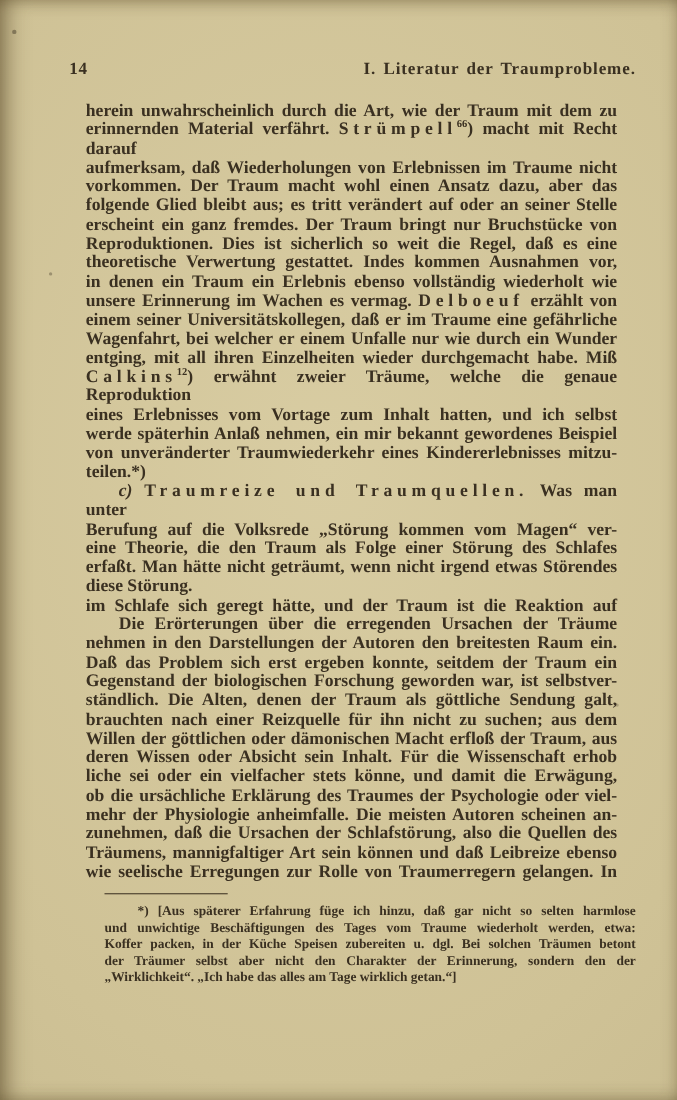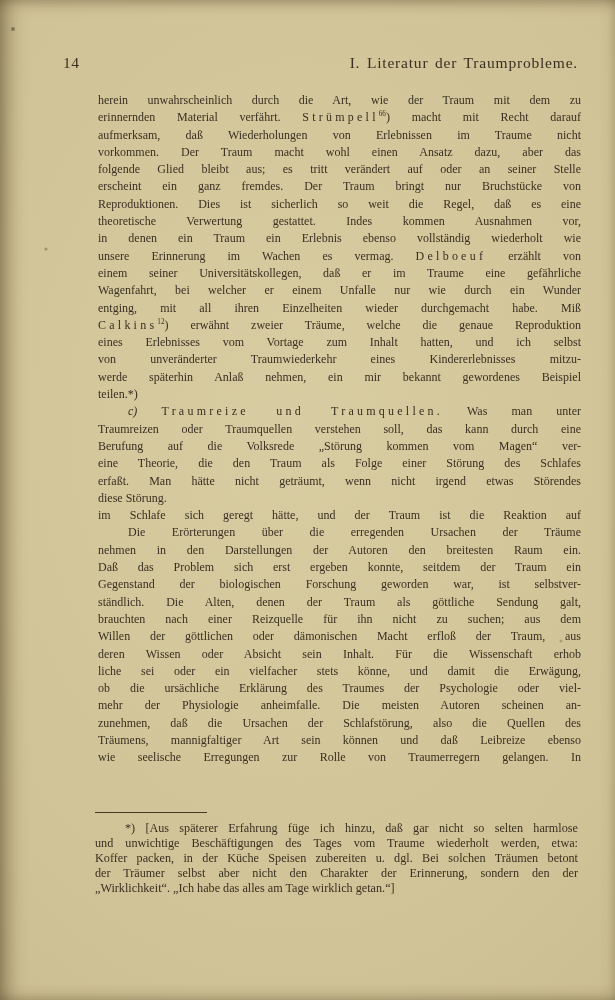--- a/index.html
+++ b/index.html
@@ -13,20 +13,21 @@
     background-image:
       radial-gradient(ellipse 130% 110% at 48% 42%, #d8cca2 0%, #cfc296 52%, #c2b489 100%);
     box-shadow:
       inset 16px 0 20px -10px rgba(74, 58, 28, 0.55),
       inset -8px 0 16px -10px rgba(74, 58, 28, 0.30),
       inset 0 10px 16px -10px rgba(74, 58, 28, 0.40),
       inset 0 -10px 16px -10px rgba(74, 58, 28, 0.30);
     color: #3a3021;
     font-family: "Liberation Serif", "DejaVu Serif", serif;
     overflow: hidden;
+    font-weight: bold;
   }
 
   
   .specks {
     position: absolute; left: 0; top: 0; width: 2px; height: 2px;
     border-radius: 50%;
     box-shadow:
       12px 28px 0 1px rgba(58, 48, 33, 0.45),
       45px 248px 0 0.5px rgba(58, 48, 33, 0.35),
       560px 640px 0 0.5px rgba(58, 48, 33, 0.25);
@@ -44,22 +45,22 @@
     letter-spacing: 0.5px;
   }
   .running-title {
     text-align: right;
     letter-spacing: 0.8px;
     word-spacing: 2px;
   }
 
   .page-body {
     position: absolute;
-    top: 92px; left: 98px; width: 483px;
-    font-size: 12px;
+    top: 92px; left: 78px; width: 483px;
+    font-size: 16px;
     line-height: 17.3px;
   }
 
   .line {
     text-align: justify;
     text-align-last: justify;
     text-justify: inter-word;
   }
   .line.end { text-align-last: left; }
   .line.indent { text-indent: 30px; }
@@ -107,27 +108,26 @@
         <div class="line"><span>erscheint ein ganz fremdes. Der Traum bringt nur Bruchstücke von</span></div>
         <div class="line"><span>Reproduktionen. Dies ist sicherlich so weit die Regel, daß es eine</span></div>
         <div class="line"><span>theoretische Verwertung gestattet. Indes kommen Ausnahmen vor,</span></div>
         <div class="line"><span>in denen ein Traum ein Erlebnis ebenso vollständig wiederholt wie</span></div>
         <div class="line"><span>unsere Erinnerung im Wachen es vermag. </span><span class="spaced">Delboeuf</span><span> erzählt von</span></div>
         <div class="line"><span>einem seiner Universitätskollegen, daß er im Traume eine gefährliche</span></div>
         <div class="line"><span>Wagenfahrt, bei welcher er einem Unfalle nur wie durch ein Wunder</span></div>
         <div class="line"><span>entging, mit all ihren Einzelheiten wieder durchgemacht habe. Miß</span></div>
         <div class="line"><span class="spaced">Calkins</span><sup class="cite">12</sup><span>) erwähnt zweier Träume, welche die genaue Reproduktion</span></div>
         <div class="line"><span>eines Erlebnisses vom Vortage zum Inhalt hatten, und ich selbst</span></div>
+        <div class="line"><span>werde späterhin Anlaß nehmen, ein mir bekannt gewordenes Beispiel</span></div>
         <div class="line"><span>von unveränderter Traumwiederkehr eines Kindererlebnisses mitzu-</span></div>
-        <div class="line"><span>werde späterhin Anlaß nehmen, ein mir bekannt gewordenes Beispiel</span></div>
         <div class="line end"><span>teilen.*)</span></div>
       </div>
       <div>
         <div class="line indent"><span class="italic">c)</span><span> </span><span class="spaced">Traumreize und Traumquellen.</span><span> Was man unter</span></div>
-        <div class="line"><span>Traumreizen oder Traumquellen verstehen soll, das kann durch eine</span></div>
         <div class="line"><span>Berufung auf die Volksrede „Störung kommen vom Magen“ ver-</span></div>
         <div class="line"><span>eine Theorie, die den Traum als Folge einer Störung des Schlafes</span></div>
         <div class="line"><span>erfaßt. Man hätte nicht geträumt, wenn nicht irgend etwas Störendes</span></div>
         <div class="line end"><span>diese Störung.</span></div>
         <div class="line"><span>im Schlafe sich geregt hätte, und der Traum ist die Reaktion auf</span></div>
       </div>
       <div>
         <div class="line indent"><span>Die Erörterungen über die erregenden Ursachen der Träume</span></div>
         <div class="line"><span>nehmen in den Darstellungen der Autoren den breitesten Raum ein.</span></div>
         <div class="line"><span>Daß das Problem sich erst ergeben konnte, seitdem der Traum ein</span></div>

